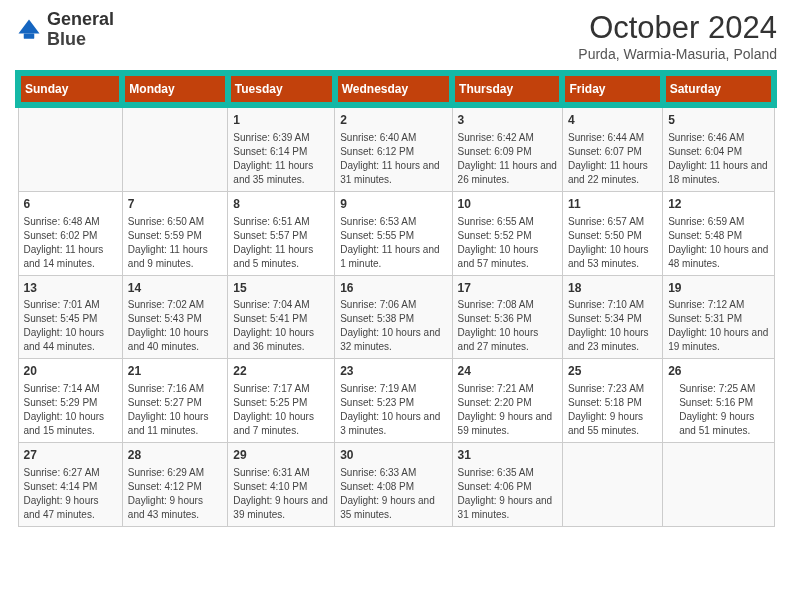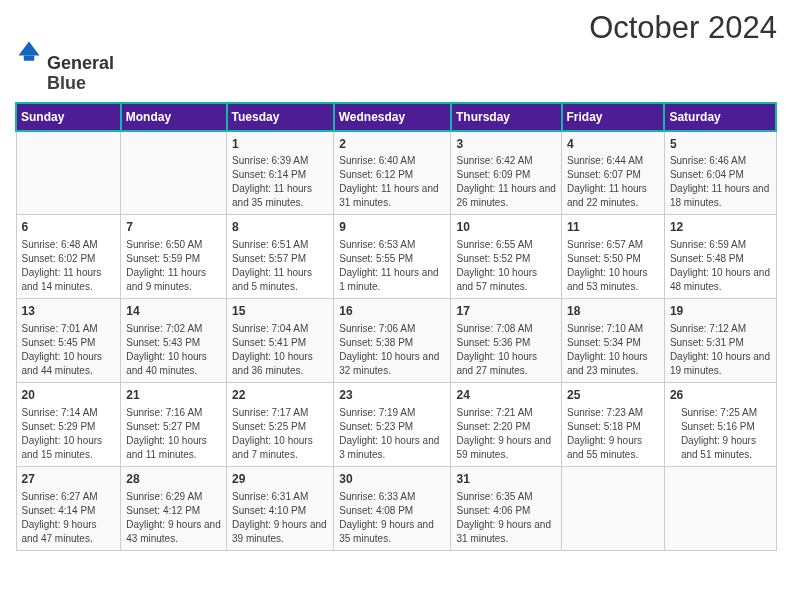--- a/index.html
+++ b/index.html
@@ -18,21 +18,20 @@
     }
     .logo {
       display: flex;
       align-items: center;
       gap: 4px;
     }
     .logo-text {
       font-size: 18px;
       font-weight: bold;
       line-height: 1.1;
-      margin-top: 44px;
     }
     .logo-general { color: #333; }
     .logo-blue { color: #404040; }
     .logo-icon {
       width: 28px;
       height: 28px;
     }
     .title-block {
       text-align: right;
     }
@@ -44,27 +43,27 @@
     .location {
       font-size: 14px;
       color: #555;
     }
     table {
       width: 100%;
       border-collapse: collapse;
       font-size: 11px;
     }
     thead tr th {
-      background-color: #4c1d95;
+      background-color: #c2410c;
       color: #fff;
       padding: 6px 4px;
       text-align: left;
       font-size: 12px;
       font-weight: bold;
-      border: 2px solid #14b8a6;
+      border: 6px solid #14b8a6;
     }
     tbody tr td {
       border: 1px solid #ccc;
       padding: 4px 5px;
       vertical-align: top;
       min-height: 70px;
       height: 80px;
       color: #333;
       line-height: 1.4;
     }
@@ -95,20 +94,21 @@
       <polygon points="16,4 28,20 4,20" fill="#1565c0"></polygon>
       <rect x="10" y="20" width="12" height="6" fill="#1565c0" rx="1"></rect>
     </svg>
     <div class="logo-text">
       <span class="logo-general">General</span><br>
       <span class="logo-blue">Blue</span>
     </div>
   </div>
   <div class="title-block">
     <div class="month-title">October 2024</div>
+    <div class="location">Purda, Warmia-Masuria, Poland</div>
   </div>
 </div>
 
 <table>
   <thead>
     <tr id="header-row">
         <th>Sunday</th>
         <th>Monday</th>
         <th>Tuesday</th>
         <th>Wednesday</th>

